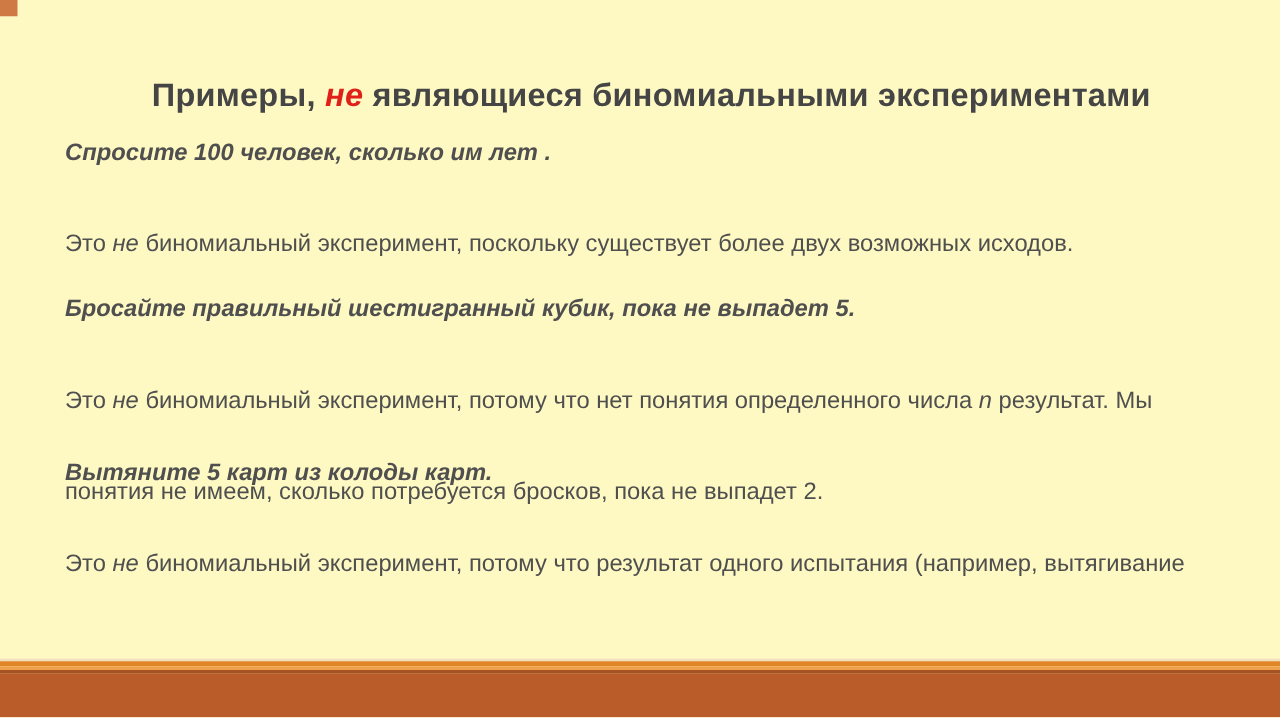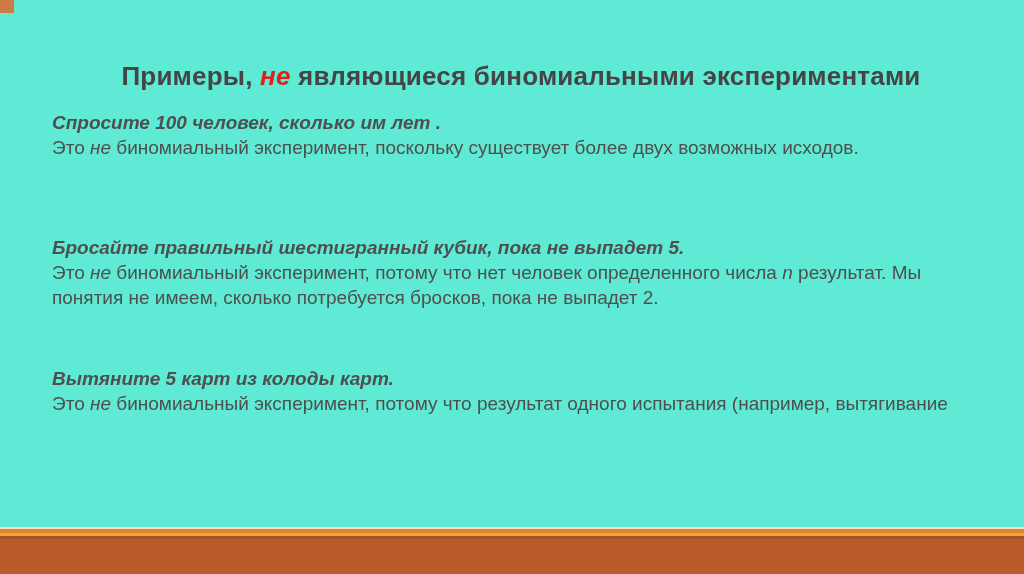--- a/index.html
+++ b/index.html
@@ -1,20 +1,20 @@
 <!DOCTYPE html>
 <html><head>
 <meta charset="utf-8">
 <style>
   html, body { margin: 0; padding: 0; background: #ffffff; }
   .slide {
     position: relative;
     width: 1024px;
     height: 574px;
-    background: #5eead4;
+    background: #fef9c3;
     overflow: hidden;
     font-family: "Liberation Sans", "DejaVu Sans", sans-serif;
   }
   .corner-square {
     position: absolute;
     left: 0; top: 0;
     width: 14px; height: 13px;
     background: #cf7a44;
   }
   .slide-title {
@@ -44,21 +44,21 @@
     color: #4f4f4f;
   }
   .block-1 { top: 110px; }
   .block-2 { top: 235px; }
   .block-3 { top: 366px; }
   .example-heading {
     font-weight: bold;
     font-style: italic;
     white-space: nowrap;
   }
-  .body-line { white-space: nowrap; }
+  .body-line { white-space: nowrap; margin-top: 48px; }
   .em { font-style: italic; }
   .footer {
     position: absolute;
     left: 0; bottom: 0;
     width: 1024px;
   }
   .stripe-cream  { height: 2px;  background: #f3e0c0; }
   .stripe-orange { height: 4px;  background: #e08629; }
   .stripe-gold   { height: 3px;  background: #eea14b; }
   .stripe-dark   { height: 3px;  background: #a75223; }
@@ -73,21 +73,21 @@
 
   <h1 class="slide-title"><span>Примеры, </span><span class="hl">не</span><span> являющиеся биномиальными экспериментами</span></h1>
 
   <div class="example-block block-1">
     <div class="example-heading">Спросите 100 человек, сколько им лет .</div>
     <div class="body-line"><span>Это </span><span class="em">не</span><span> биномиальный эксперимент, поскольку существует более двух возможных исходов.</span></div>
   </div>
 
   <div class="example-block block-2">
     <div class="example-heading">Бросайте правильный шестигранный кубик, пока не выпадет 5.</div>
-    <div class="body-line"><span>Это </span><span class="em">не</span><span> биномиальный эксперимент, потому что нет человек определенного числа </span><span class="em">n</span><span> результат. Мы</span></div>
+    <div class="body-line"><span>Это </span><span class="em">не</span><span> биномиальный эксперимент, потому что нет понятия определенного числа </span><span class="em">n</span><span> результат. Мы</span></div>
     <div class="body-line">понятия не имеем, сколько потребуется бросков, пока не выпадет 2.</div>
   </div>
 
   <div class="example-block block-3">
     <div class="example-heading">Вытяните 5 карт из колоды карт.</div>
     <div class="body-line"><span>Это </span><span class="em">не</span><span> биномиальный эксперимент, потому что результат одного испытания (например, вытягивание</span></div>
   </div>
 
   <div class="footer">
     <div class="stripe-cream"></div>

